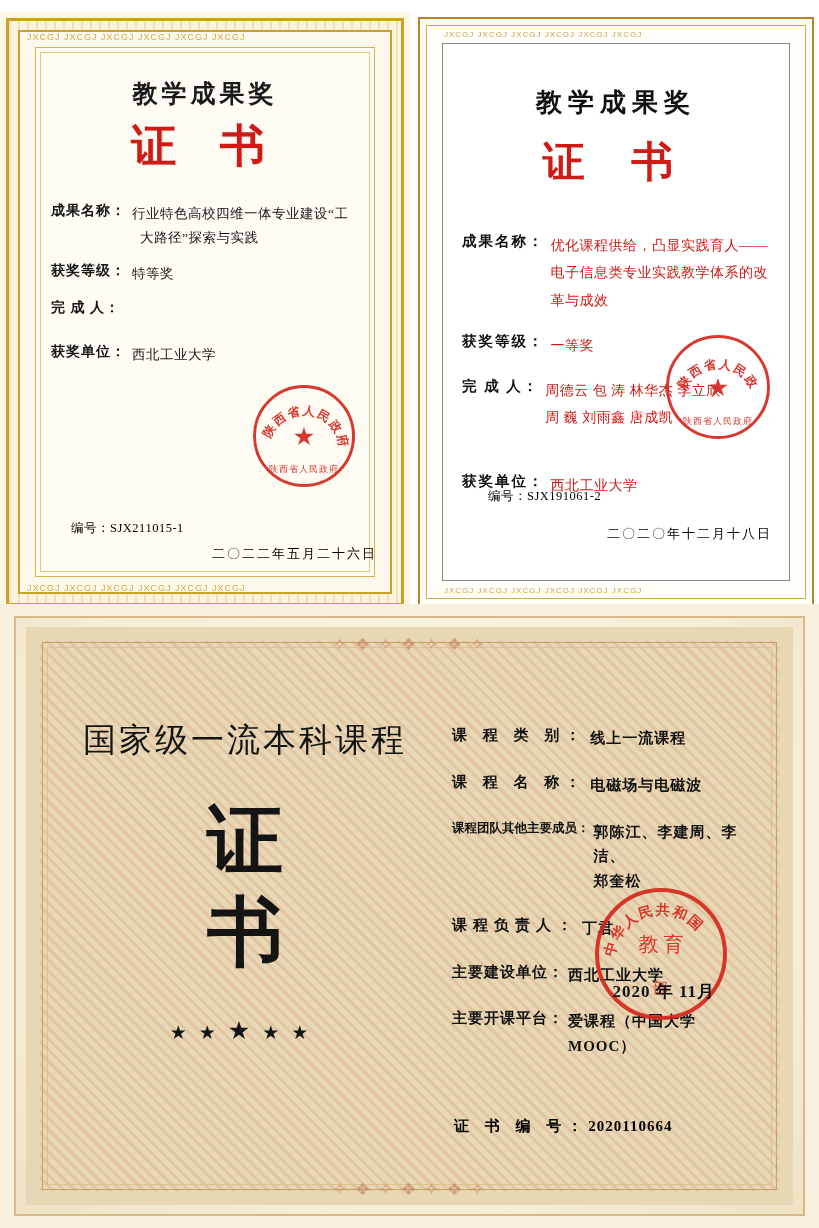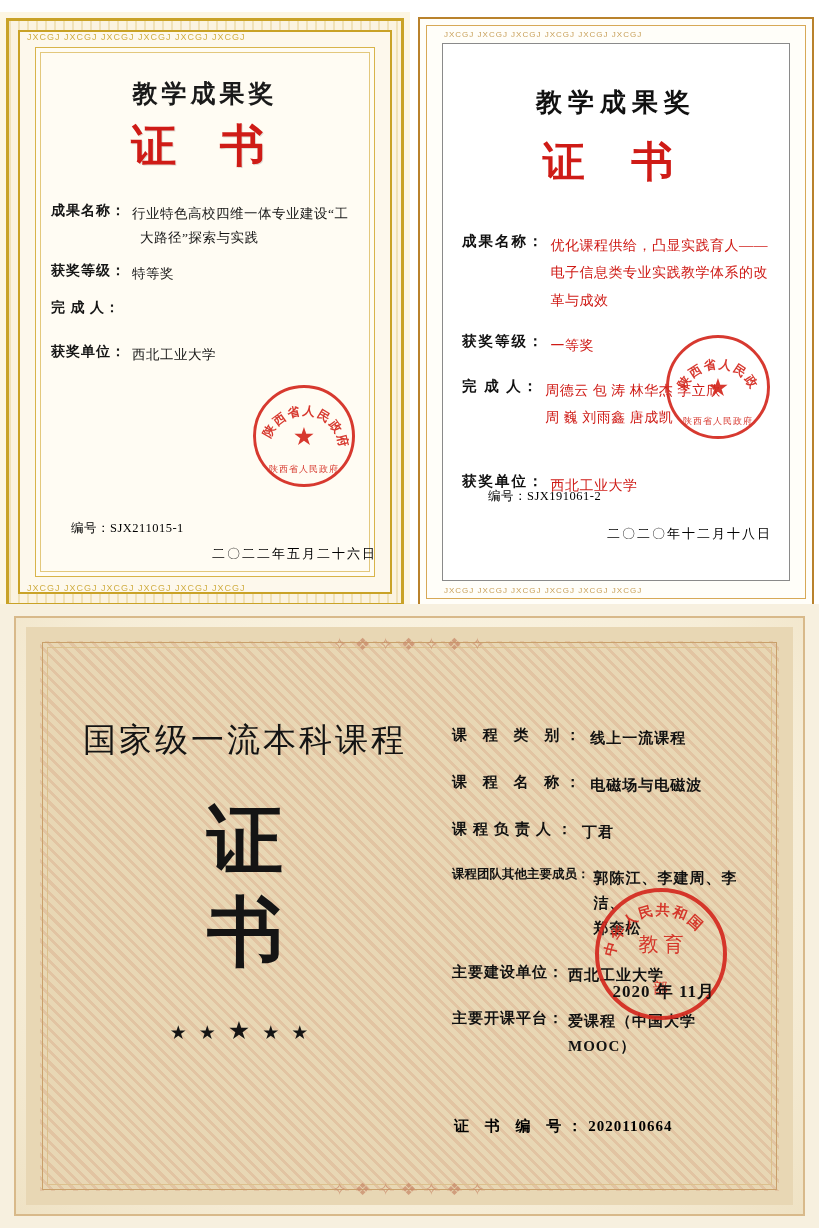--- a/index.html
+++ b/index.html
@@ -574,30 +574,30 @@
             <div class="c3-label spaced">课 程 类 别：</div>
             <div class="c3-value">线上一流课程</div>
           </div>
 
           <div class="c3-row">
             <div class="c3-label spaced">课 程 名 称：</div>
             <div class="c3-value">电磁场与电磁波</div>
           </div>
 
           <div class="c3-row">
-            <div class="c3-label spaced">课程负责人：</div>
-            <div class="c3-value">丁君</div>
-          </div>
-
-          <div class="c3-row">
             <div class="c3-label small">课程团队其他主要成员：</div>
             <div class="c3-value">
               <span>郭陈江、李建周、李洁、</span>
               <span class="line2">郑奎松</span>
             </div>
+          </div>
+
+          <div class="c3-row">
+            <div class="c3-label spaced">课程负责人：</div>
+            <div class="c3-value">丁君</div>
           </div>
 
           <div class="c3-row">
             <div class="c3-label">主要建设单位：</div>
             <div class="c3-value">西北工业大学</div>
           </div>
 
           <div class="c3-row">
             <div class="c3-label">主要开课平台：</div>
             <div class="c3-value">爱课程（中国大学 MOOC）</div>

